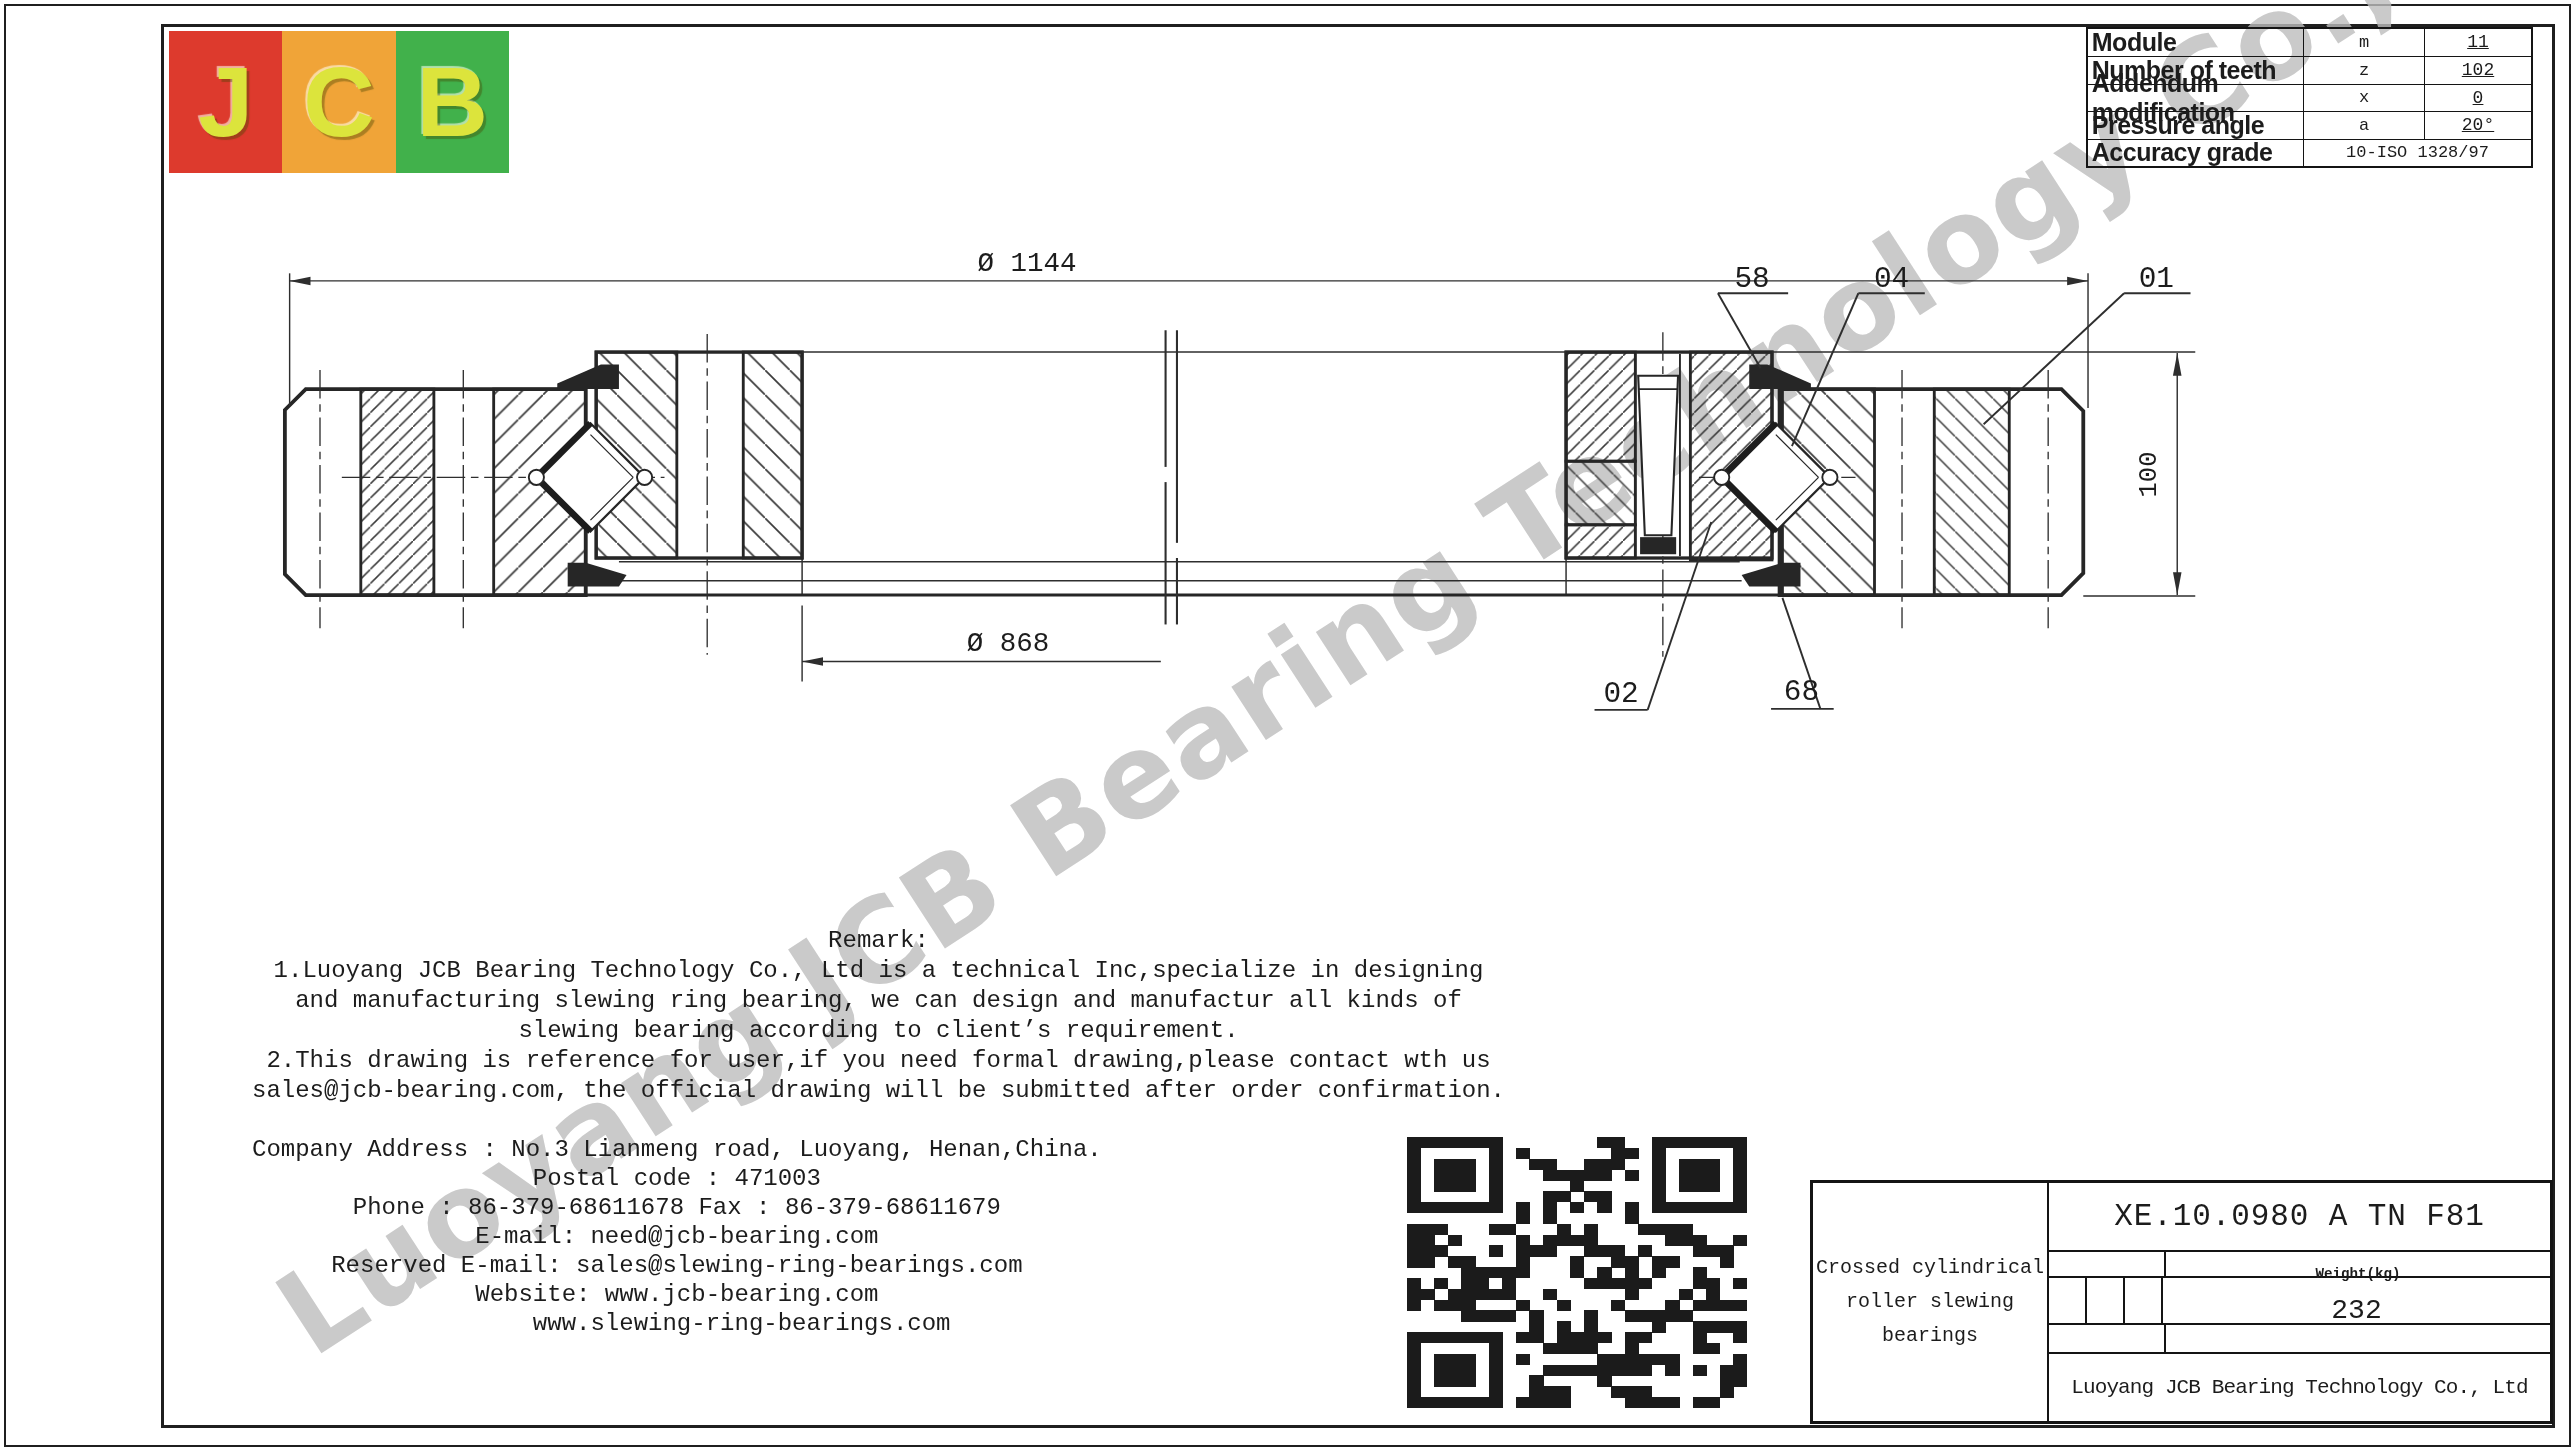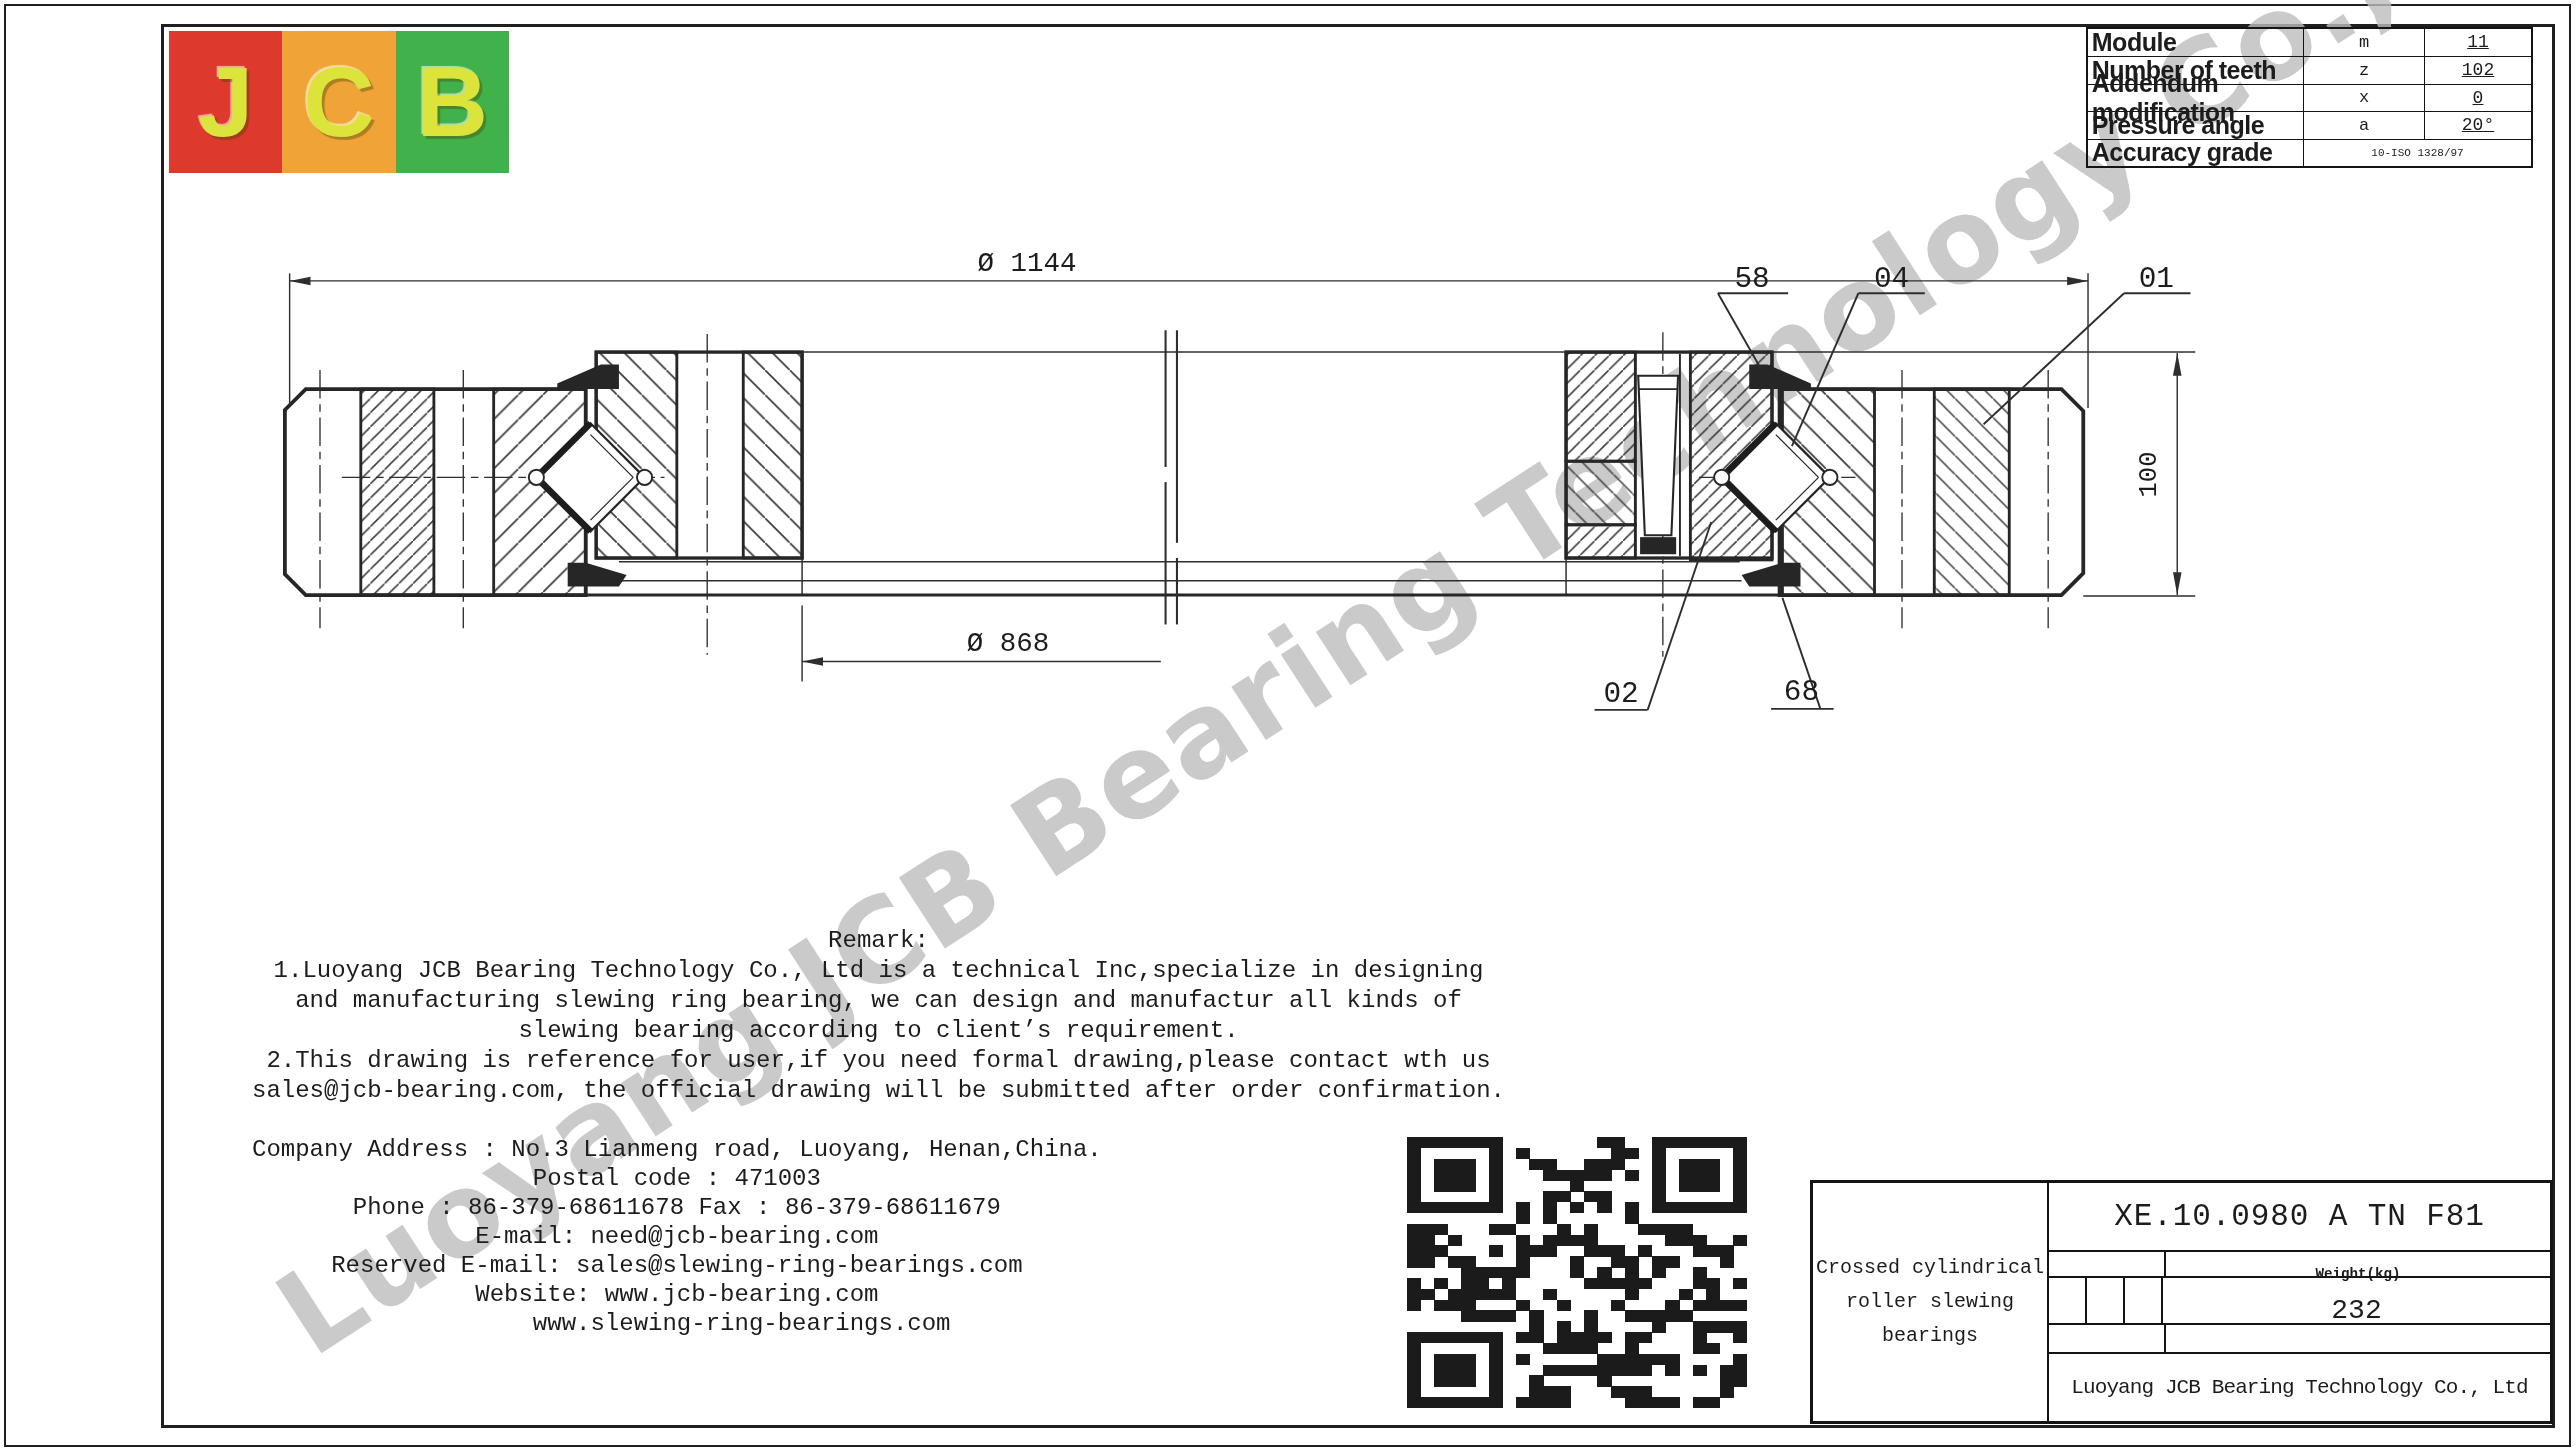--- a/index.html
+++ b/index.html
@@ -21,21 +21,21 @@
     color:#dce43c;text-shadow:2.8px 2.8px 0.9px rgba(70,70,0,.4),-1.9px -1.9px 0.9px rgba(255,255,235,.6);}
   
   #param-table{left:2086px;top:26.6px;width:443px;border:2.8px solid #141414;z-index:4;background:rgba(255,255,255,0);}
   .prow{display:flex;height:27.5px;border-top:1.9px solid #141414;box-sizing:border-box;}
   .prow:first-child{border-top:none;}
   .pcell{display:flex;align-items:center;box-sizing:border-box;}
   .pl{width:216px;border-right:1.9px solid #141414;font-family:"Liberation Sans",sans-serif;
       font-weight:bold;font-size:25px;padding-left:3.8px;letter-spacing:-0.5px;}
   .ps{width:121px;border-right:1.9px solid #141414;justify-content:center;font-size:17px;}
   .pv{flex:1;justify-content:center;font-size:18px;text-decoration:underline;}
-  .pm{flex:1;justify-content:center;font-size:11px;}
+  .pm{flex:1;justify-content:center;font-size:17px;}
   
   #drawing{left:0;top:0;z-index:3;}
   
   .tblock{z-index:5;text-align:center;}
   #remark-block{left:252px;top:926px;}
   #contact-block{left:252px;top:1135px;}
   .tline{font-size:24px;line-height:30px;white-space:pre;}
   #contact-block .tline{line-height:29px;}
   
   #qr{left:1407px;top:1137px;z-index:5;}

